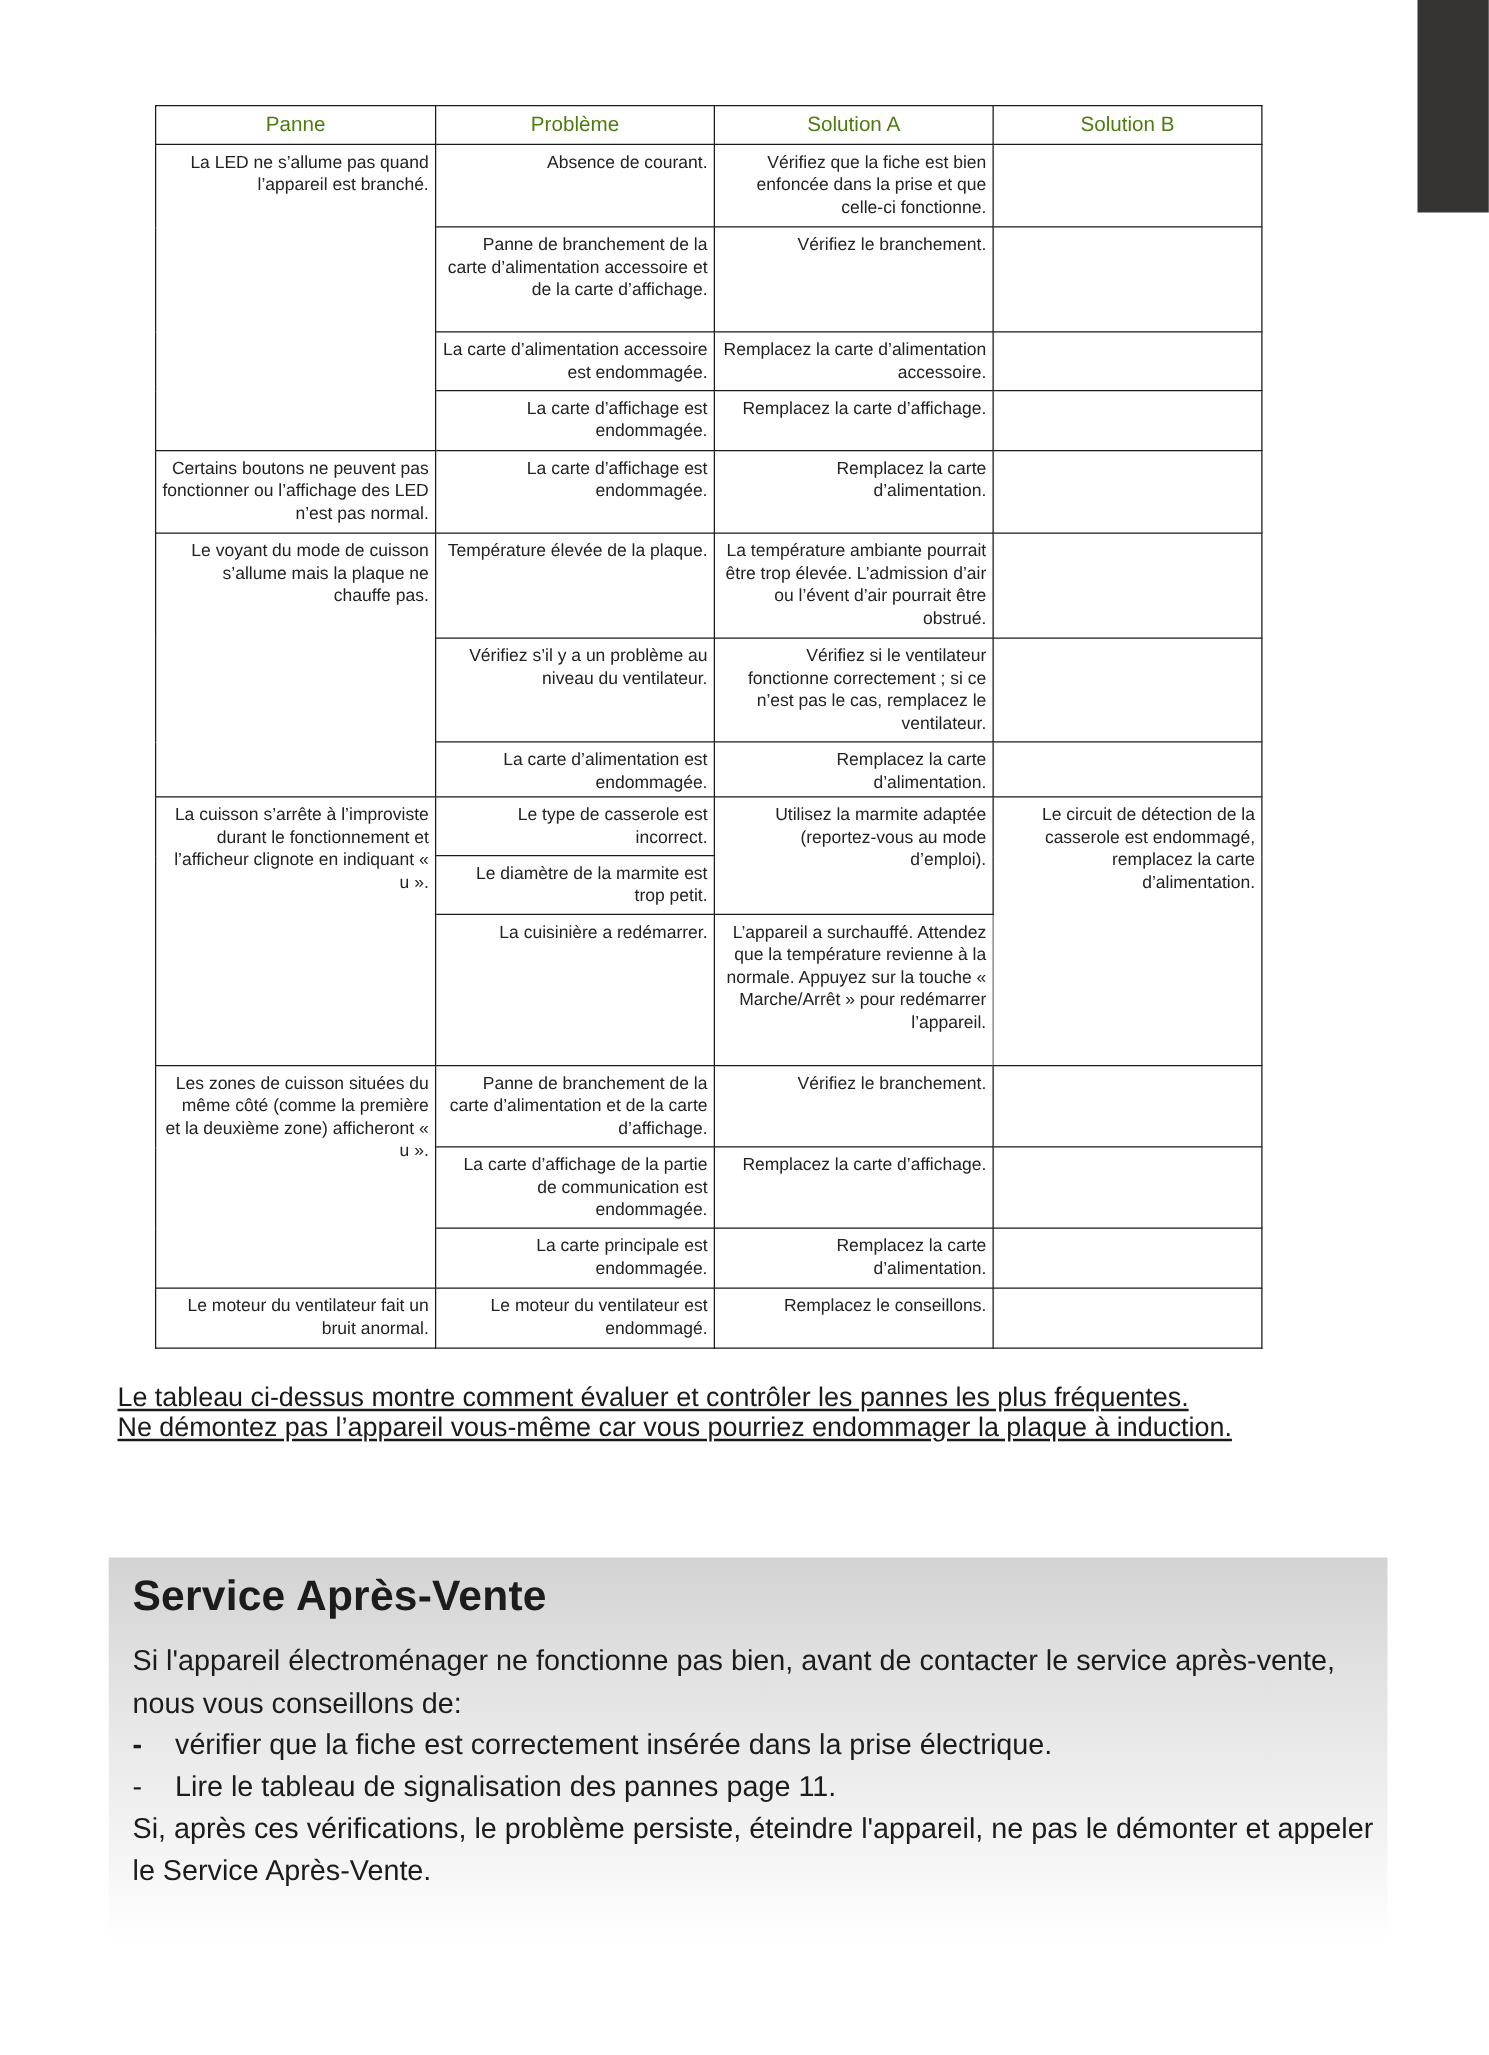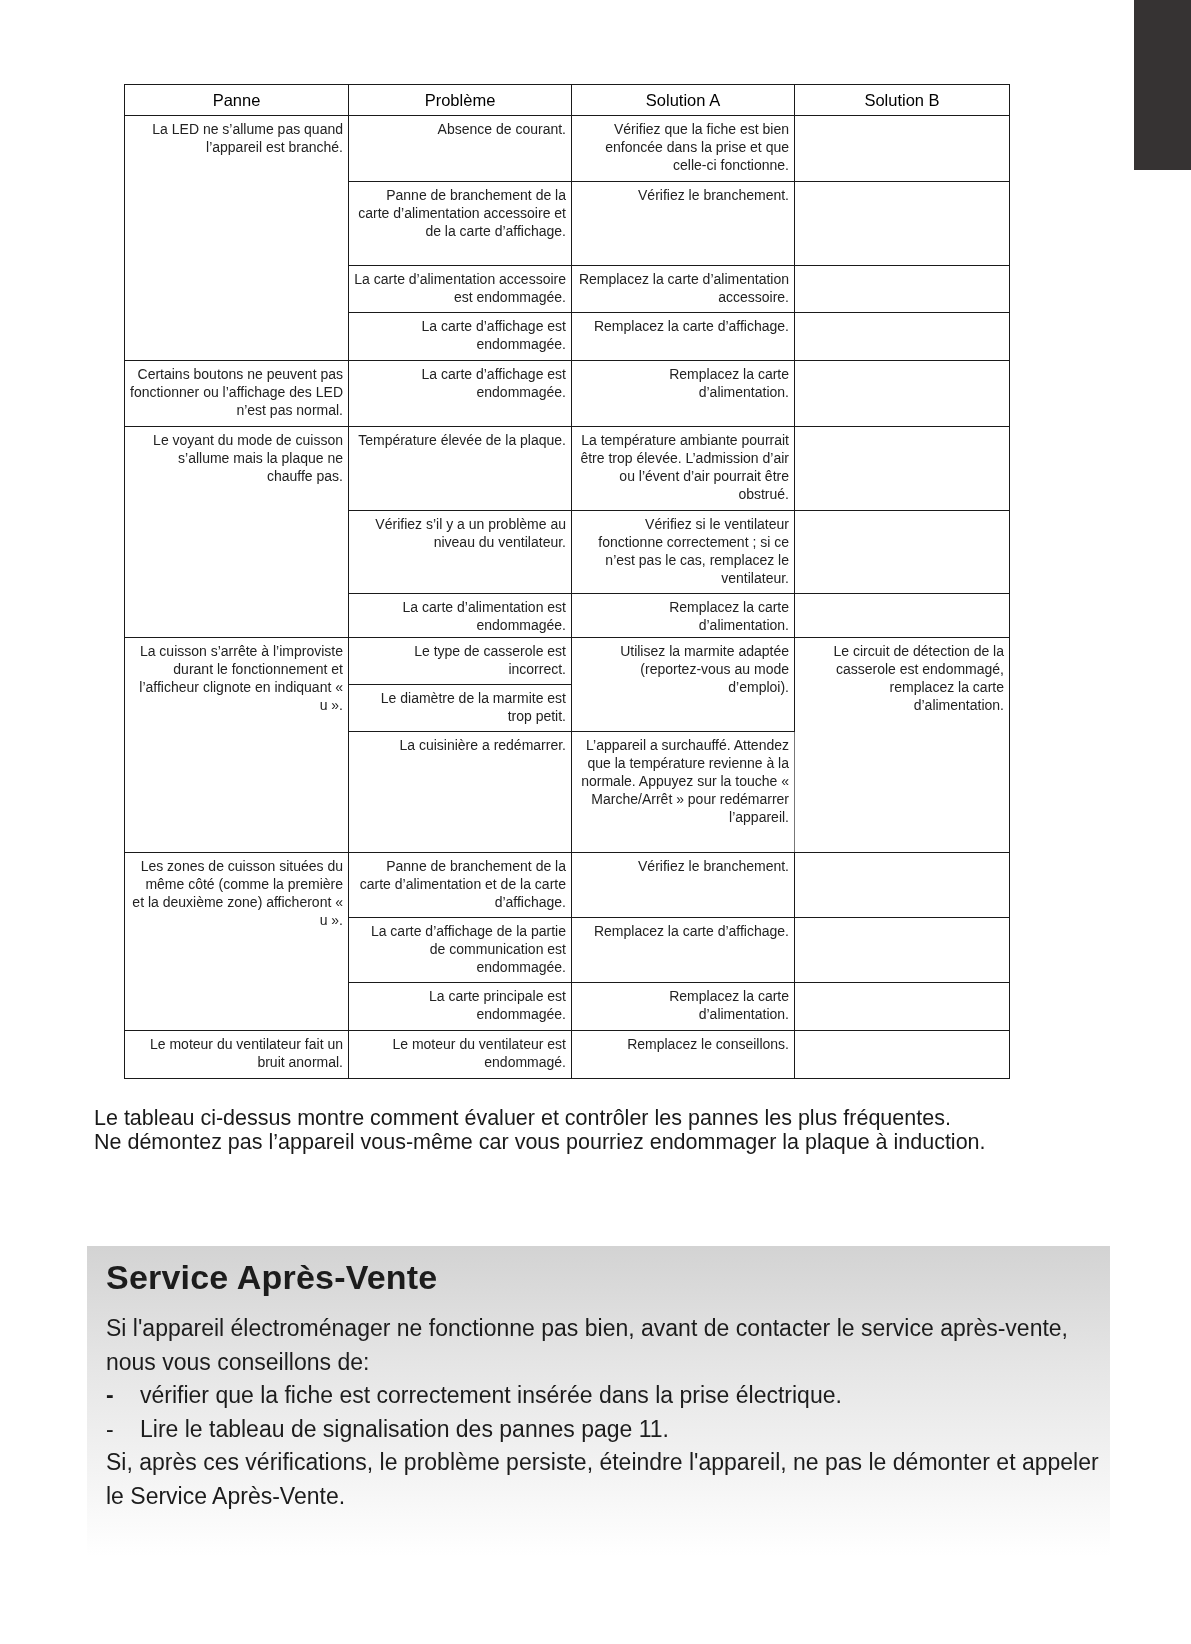--- a/index.html
+++ b/index.html
@@ -16,32 +16,32 @@
     position: absolute; left: 124px; top: 84px; width: 885px;
     border-collapse: collapse; table-layout: fixed;
     font-size: 14px; line-height: 18px; color: #222;
   }
   table.faults col.c1 { width: 224px; }
   table.faults col.c2 { width: 223px; }
   table.faults col.c3 { width: 223px; }
   table.faults col.c4 { width: 215px; }
   table.faults th {
     font-weight: normal; font-size: 16.5px; height: 30px; padding: 0;
-    border: 1.5px solid #1a1a1a; text-align: center; vertical-align: middle; color: #000000;
+    border: 1.5px solid #1a1a1a; text-align: center; vertical-align: middle; color: #4d7c0f;
   }
   table.faults td {
     border: 1.5px solid #1a1a1a; vertical-align: top; padding: 4px 5px 3px 5px;
     text-align: right;
   }
   table.faults td.solb { border-left: 1.5px solid #777; }
   .after-text {
     position: absolute; left: 94px; top: 1106px; width: 1060px;
     font-size: 21.5px; line-height: 24px; color: #1a1a1a;
   }
-  .after-text p { margin: 0; }
+  .after-text p { margin: 0; text-decoration: underline; }
   .service-box {
     position: absolute; left: 87px; top: 1246px; width: 1023px; height: 310px;
     background: linear-gradient(to bottom, #d3d3d3 0%, #e6e6e6 40%, #f4f4f4 75%, #ffffff 100%);
   }
   .service-box h2 {
     position: absolute; left: 19px; top: 12px; margin: 0;
     font-size: 34px; font-weight: bold; color: #1c1c1c; letter-spacing: 0.2px;
   }
   .service-body {
     position: absolute; left: 19px; top: 66px; width: 1010px;

